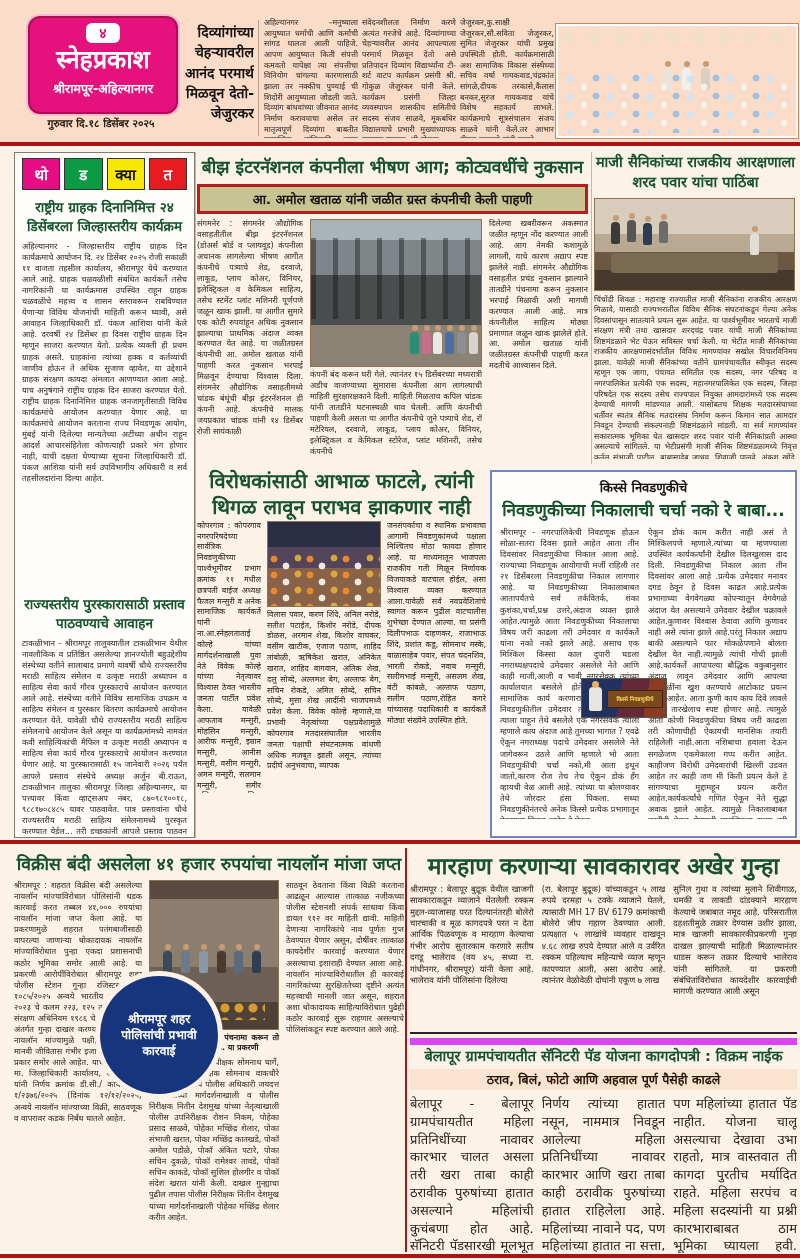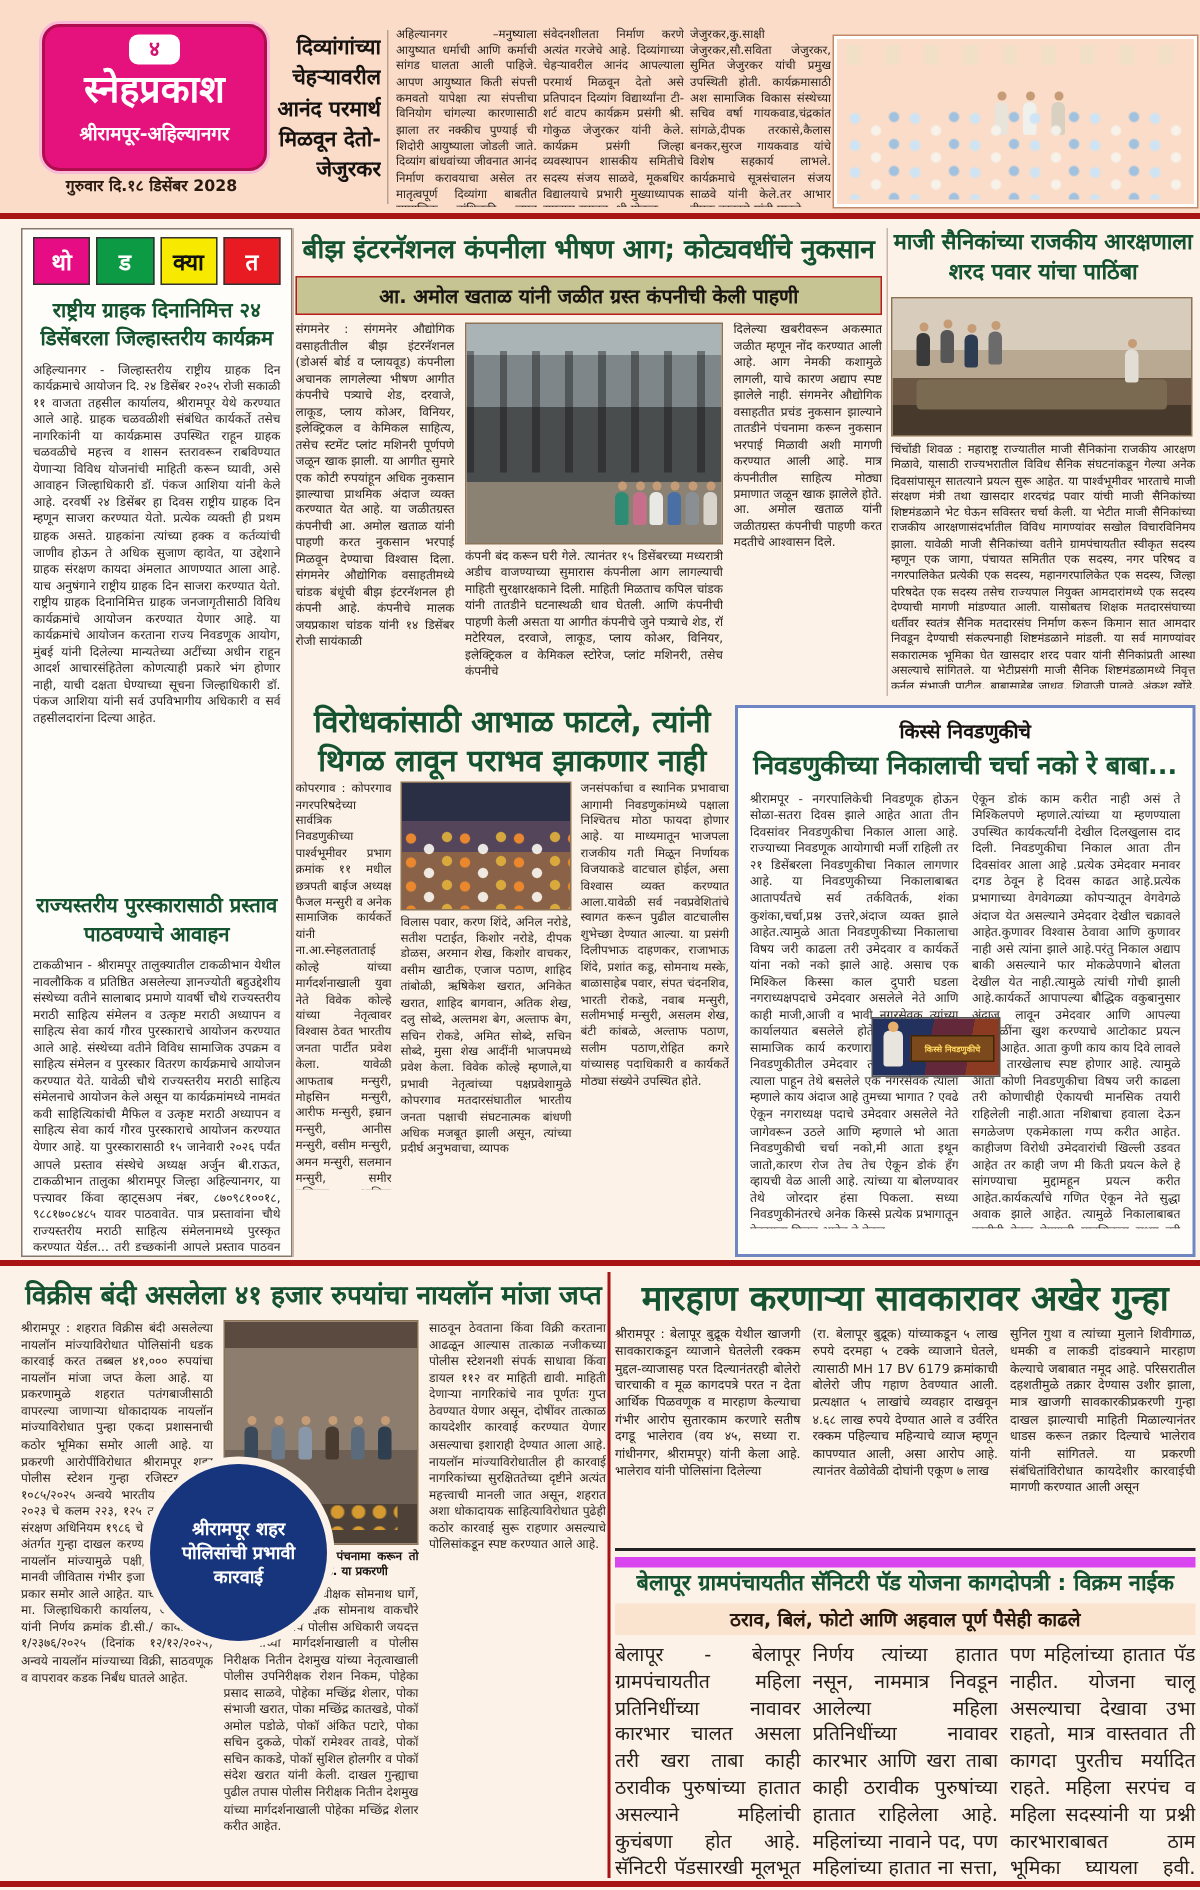--- a/index.html
+++ b/index.html
@@ -63,21 +63,21 @@
   .bl{width:37px;height:30px;display:flex;align-items:center;justify-content:center;font-weight:bold;font-size:15px;border:1px solid #333;}
   .bl1{background:#e60c84;color:#fff;} .bl2{background:#0d9a44;color:#fff;}
   .bl3{background:#f8e900;color:#111;} .bl4{background:#e81b23;color:#fff;}
   .brief-h{font-size:13.5px;text-align:center;line-height:1.4;margin:8px 0 5px;}
   .brief-b{font-size:8.1px;}
   #brief-b1{height:346px;} #brief-b2{height:196px;}
 
   
   #fire{left:197px;top:152px;width:391px;height:314px;}
   #fire h1{font-size:17.5px;height:30px;line-height:30px;}
-  .band{background:#c6c492;border:1px solid #b91c1c;font-weight:bold;text-align:center;font-size:13px;
+  .band{background:#c6c492;border:3px solid #b91c1c;font-weight:bold;text-align:center;font-size:13px;
     padding:3px 2px;margin:2px 0 5px;}
   #fire-cols{display:flex;gap:7px;height:246px;}
   #fire-cols .body-text{font-size:8px;}
   #f-c1{width:106px;} #f-mid{width:172px;display:flex;flex-direction:column;gap:3px;}
   #ph-fire{width:172px;height:148px;box-sizing:border-box;} #f-mid .body-text{flex:1;} #f-c3{flex:1;}
 
   
   #bjp{left:197px;top:468px;width:289px;height:370px;}
   #bjp h2{font-size:20px;text-align:center;line-height:1.32;}
   #bjp .band{font-size:11.2px;color:#5d1d05;}
@@ -143,21 +143,21 @@
 </style>
 </head>
 <body>
 
 <header class="abs" id="topstrip">
   <div class="abs" id="masthead-box">
     <div id="page-pill">४</div>
     <div id="paper-title">स्नेहप्रकाश</div>
     <div id="paper-sub">श्रीरामपूर-अहिल्यानगर</div>
   </div>
-  <div class="abs" id="paper-date">गुरुवार दि.१८ डिसेंबर 2028</div>
+  <div class="abs" id="paper-date">गुरुवार दि.१८ डिसेंबर २०२५</div>
   <div class="abs" id="ts-head">दिव्यांगांच्या चेहऱ्यावरील आनंद परमार्थ मिळवून देतो- जेजुरकर</div>
   <div class="abs" id="ts-div"></div>
   <div class="abs ts-col body-text" id="ts-c1">अहिल्यानगर –मनुष्याला आयुष्यात धर्माची आणि कर्माची सांगड घालता आली पाहिजे. आपण आयुष्यात किती संपत्ती कमवतो यापेक्षा त्या संपत्तीचा विनियोग चांगल्या कारणासाठी झाला तर नक्कीच पुण्याई ची शिदोरी आयुष्याला जोडली जाते. दिव्यांग बांधवांच्या जीवनात आनंद निर्माण करावयाचा असेल तर मातृत्वपूर्ण दिव्यांगा बाबतीत सामाजिक बांधिलकी जपून दिव्यांगाप्रती</div>
   <div class="abs ts-col body-text" id="ts-c2">संवेदनशीलता निर्माण करणे अत्यंत गरजेचे आहे. दिव्यांगाच्या चेहऱ्यावरील आनंद आपल्याला परमार्थ मिळवून देतो असे प्रतिपादन दिव्यांग विद्यार्थ्यांना टी-शर्ट वाटप कार्यक्रम प्रसंगी श्री. गोकुळ जेजुरकर यांनी केले. कार्यक्रम प्रसंगी जिल्हा व्यवस्थापन शासकीय समितीचे सदस्य संजय साळवे, मूकबधिर विद्यालयाचे प्रभारी मुख्याध्यापक रामदास रासकर, श्री.गोकुळ</div>
   <div class="abs ts-col body-text" id="ts-c3">जेजुरकर,कु.साक्षी जेजुरकर,सौ.सविता जेजुरकर, सुमित जेजुरकर यांची प्रमुख उपस्थिती होती. कार्यक्रमासाठी अश सामाजिक विकास संस्थेच्या सचिव वर्षा गायकवाड,चंद्रकांत सांगळे,दीपक तरकासे,कैलास बनकर,सुरज गायकवाड यांचे विशेष सहकार्य लाभले. कार्यक्रमाचे सूत्रसंचालन संजय साळवे यांनी केले.तर आभार दीपक तरकासे यांनी मानले.</div>
   <div class="abs photo crowd-blue" id="ph-class">
     <span class="pp" style="left:44%;bottom:42%;background:#e8e4da;"></span>
     <span class="pp" style="left:52%;bottom:42%;background:#f0f0ec;"></span>
     <span class="pp" style="left:60%;bottom:42%;background:#d8d0c0;"></span>
   </div>

